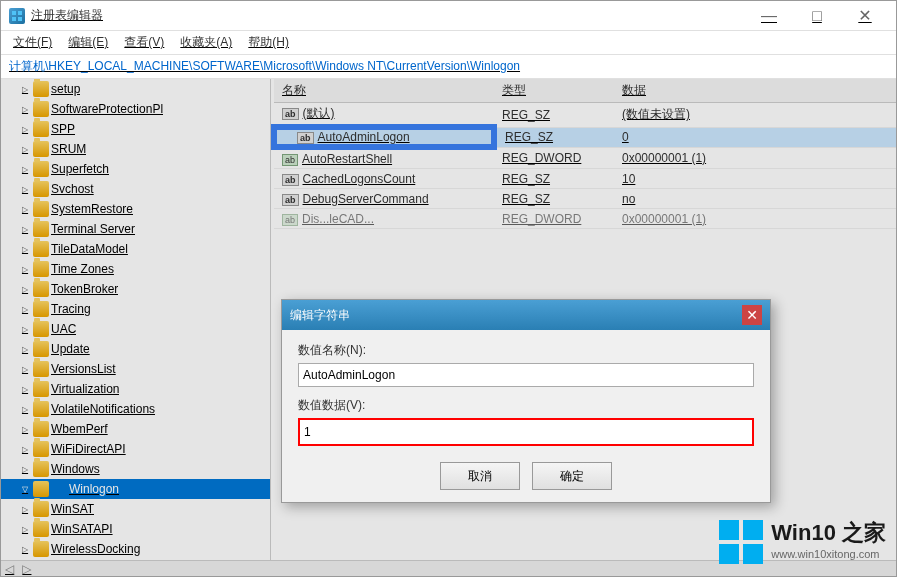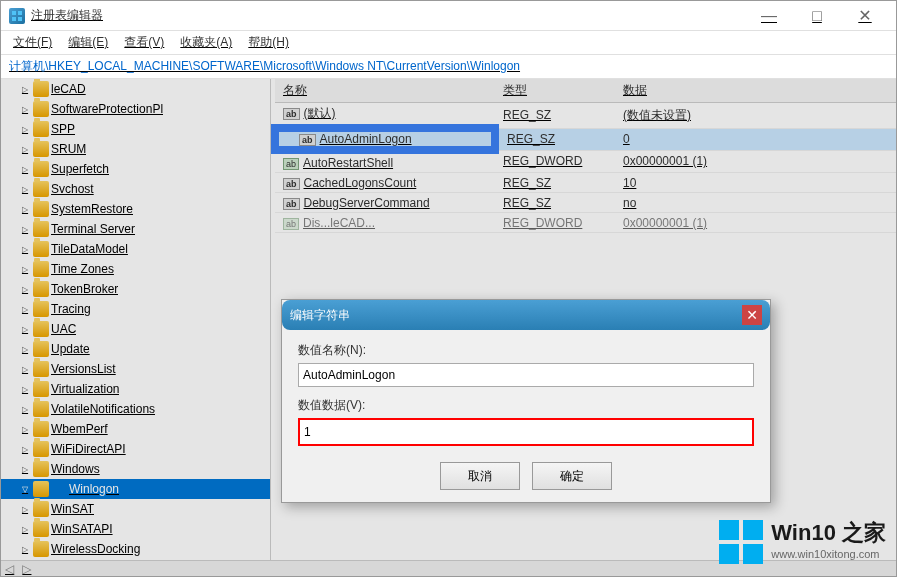--- a/index.html
+++ b/index.html
@@ -250,21 +250,20 @@
     }
 
     .dialog-title-bar {
       height: 30px;
       background: linear-gradient(to bottom, #4a9fd4, #2a7fb4);
       display: flex;
       align-items: center;
       padding: 0 8px;
       color: white;
       font-size: 12px;
-      border-radius: 8px;
     }
 
     .dialog-title-text {
       flex: 1;
       font-size: 12px;
     }
 
     .dialog-close {
       width: 20px;
       height: 20px;
@@ -377,21 +376,21 @@
 
   <div class="relative-container">
     <div class="main-content">
 
       <div class="tree-panel">
 
         <div class="tree-item">
           <div class="tree-indent" style="width:16px"></div>
           <div class="tree-expand">▷</div>
           <div class="folder-icon folder-yellow"></div>
-          <span class="tree-label">leCAD</span>
+          <span class="tree-label">setup</span>
         </div>
         <div class="tree-item">
           <div class="tree-indent" style="width:16px"></div>
           <div class="tree-expand">▷</div>
           <div class="folder-icon folder-yellow"></div>
           <span class="tree-label">SoftwareProtectionPl</span>
         </div>
         <div class="tree-item">
           <div class="tree-indent" style="width:16px"></div>
           <div class="tree-expand">▷</div>
@@ -537,21 +536,21 @@
           </thead>
           <tbody>
 
             <tr>
               <td><span class="ab-icon">ab</span><span>(默认)</span></td>
               <td>REG_SZ</td>
               <td>(数值未设置)</td>
             </tr>
 
             <tr style="background:#cce8ff;">
-              <td style="border:8px solid #3b82f6; padding:0 20px;margin-left:48px;"><span class="ab-icon">ab</span><span>AutoAdminLogon</span></td>
+              <td style="border:6px solid #3b82f6; padding:0 20px;margin-left:48px;"><span class="ab-icon">ab</span><span>AutoAdminLogon</span></td>
               <td>REG_SZ</td>
               <td>0</td>
             </tr>
 
 
             <tr>
               <td><span class="dword-icon">ab</span><span>AutoRestartShell</span></td>
               <td>REG_DWORD</td>
               <td>0x00000001 (1)</td>
             </tr>

